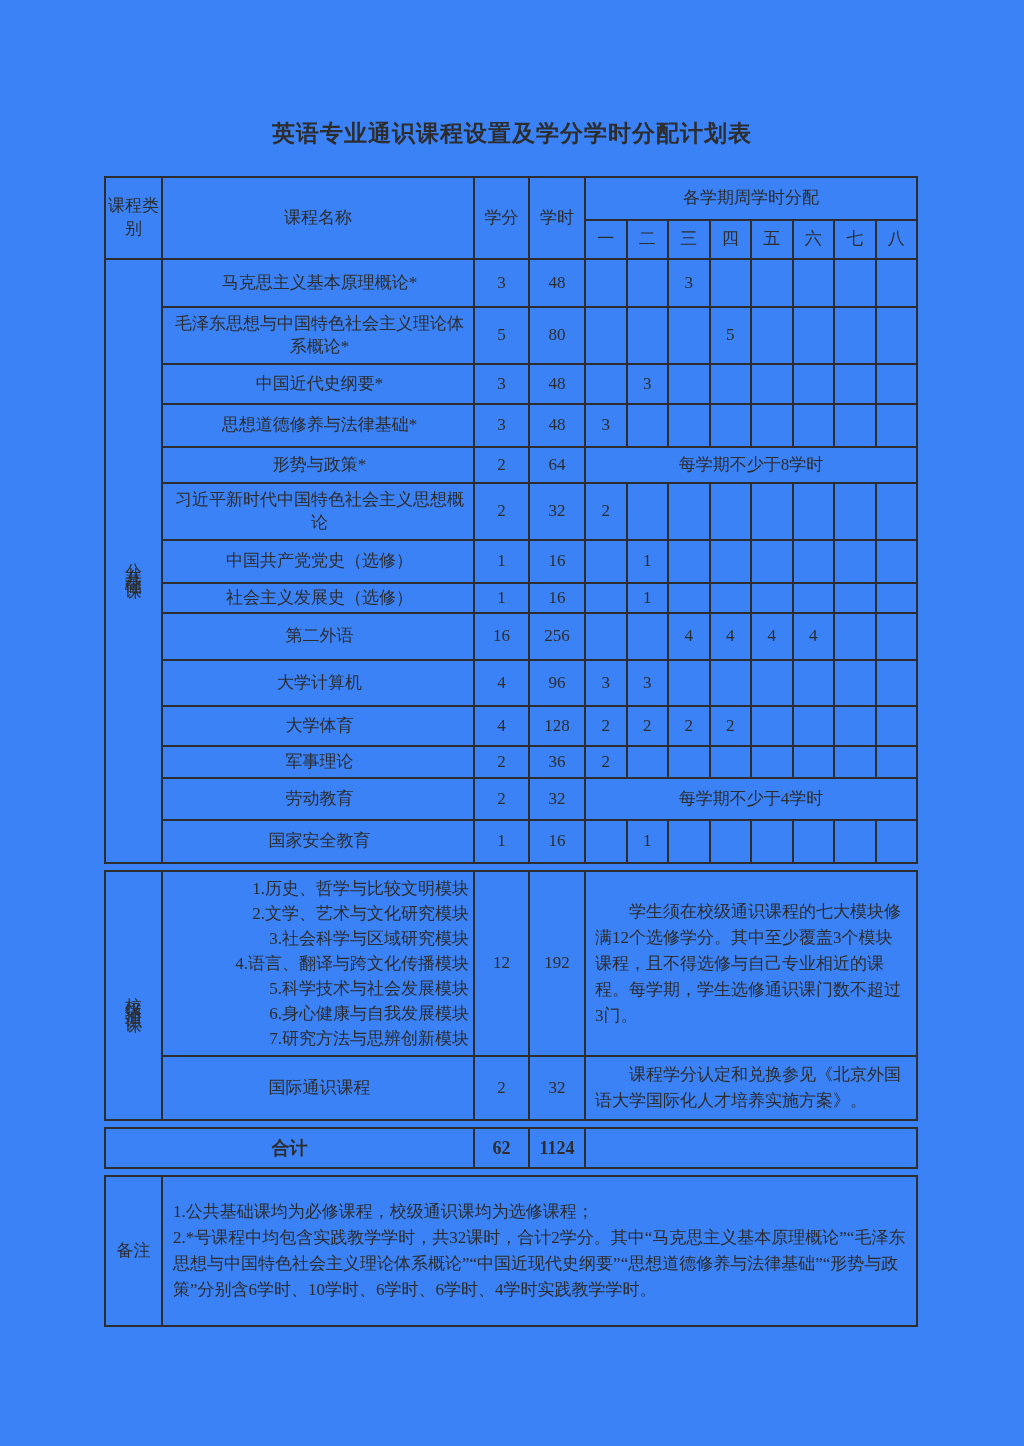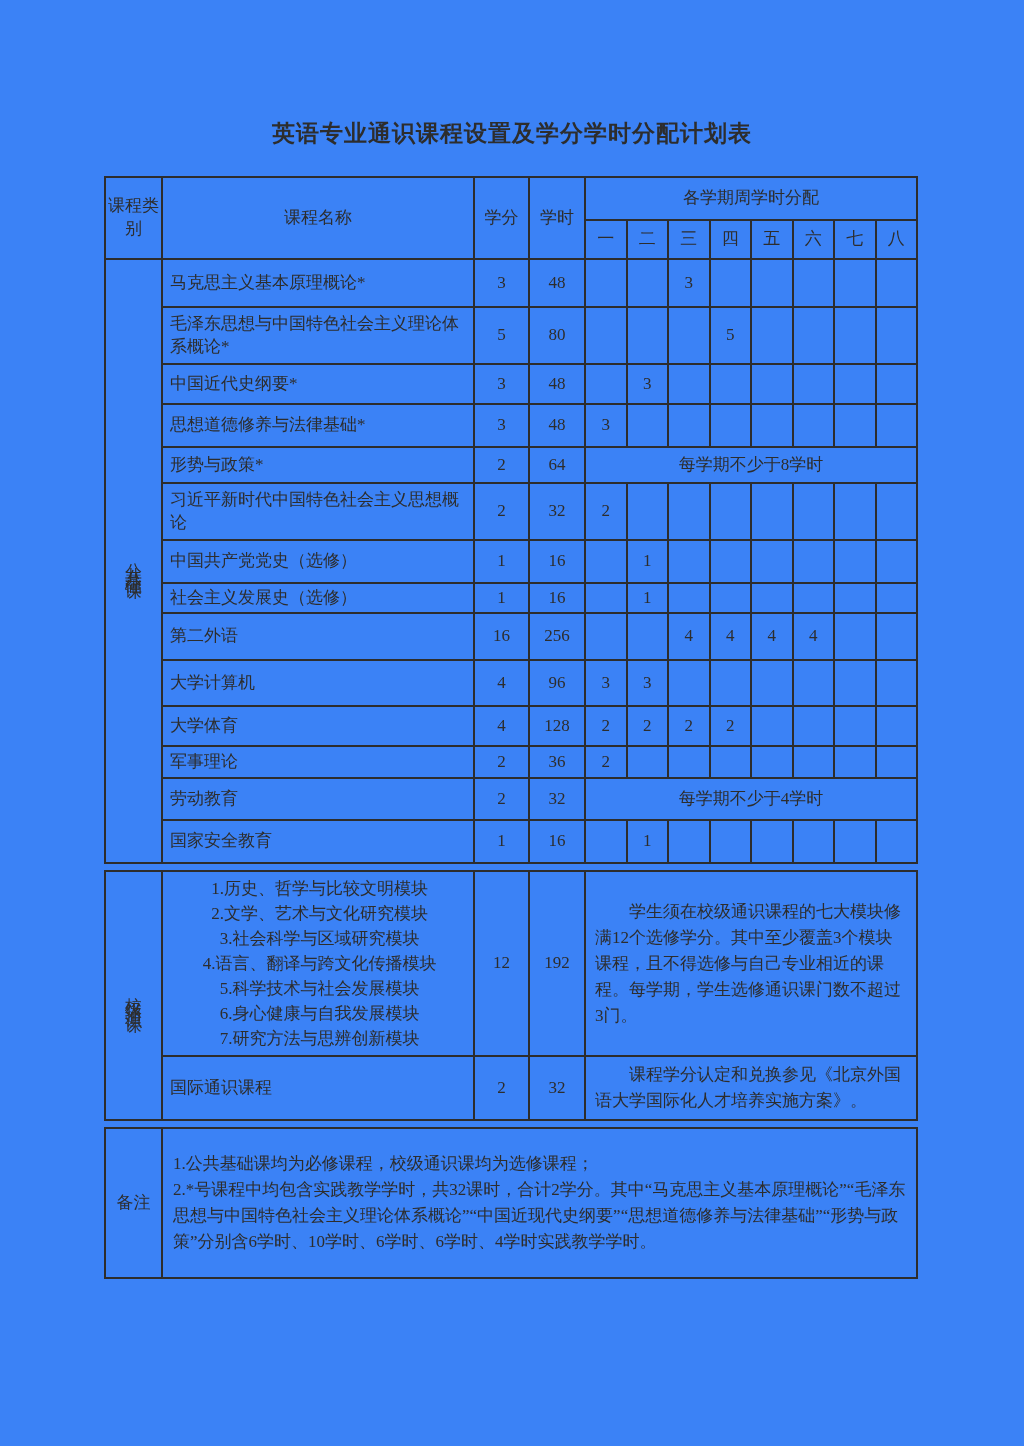--- a/index.html
+++ b/index.html
@@ -42,40 +42,40 @@
     border: 2px solid #2d2d2d;
     font-weight: normal;
     font-size: 17px;
     text-align: center;
     vertical-align: middle;
     padding: 0;
     overflow: hidden;
     line-height: 1.35;
   }
   .name-cell {
-    text-align: left;
+    text-align: center;
     padding: 2px 4px 2px 7px;
     margin-left: 20px;
   }
   .cat-cell { padding: 0; }
   .vertical-label {
     writing-mode: vertical-lr;
     text-orientation: upright;
     letter-spacing: 5px;
     margin: 0 auto;
     line-height: 1;
   }
   .note-cell {
     text-align: left;
     padding: 5px 9px;
     line-height: 26px;
   }
   .note-text { text-indent: 2em; }
   .modules-cell {
-    text-align: center;
+    text-align: right;
     padding: 4px 4px 4px 7px;
     line-height: 25px;
   }
   .total-row td {
     font-weight: bold;
     font-size: 18px;
   }
   .remark-cell {
     text-align: left;
     padding: 8px 10px;
@@ -333,20 +333,36 @@
         <td class="name-cell">国际通识课程</td>
         <td>2</td>
         <td>32</td>
         <td class="note-cell">
           <div class="note-text">课程学分认定和兑换参见《北京外国语大学国际化人才培养实施方案》。</div>
         </td>
       </tr>
     </tbody>
       </table>
 
+    <table class="gap">
+      <colgroup>
+        <col style="width:369px">
+          <col style="width:55px">
+          <col style="width:56px">
+          <col>
+      </colgroup>
+      <tbody>
+          <tr class="total-row" style="height:40px">
+        <td>合计</td>
+        <td>62</td>
+        <td>1124</td>
+        <td></td>
+      </tr>
+    </tbody>
+      </table>
 
     <table class="gap">
       <colgroup>
         <col style="width:57px">
           <col>
       </colgroup>
       <tbody>
           <tr style="height:150px">
         <td>备注</td>
         <td class="remark-cell">

